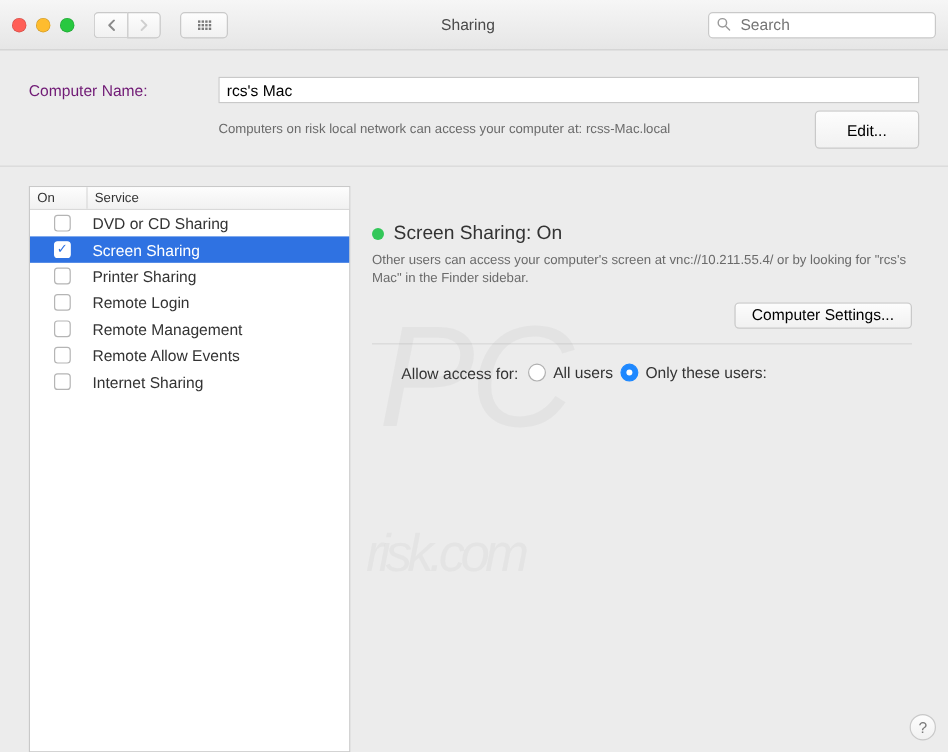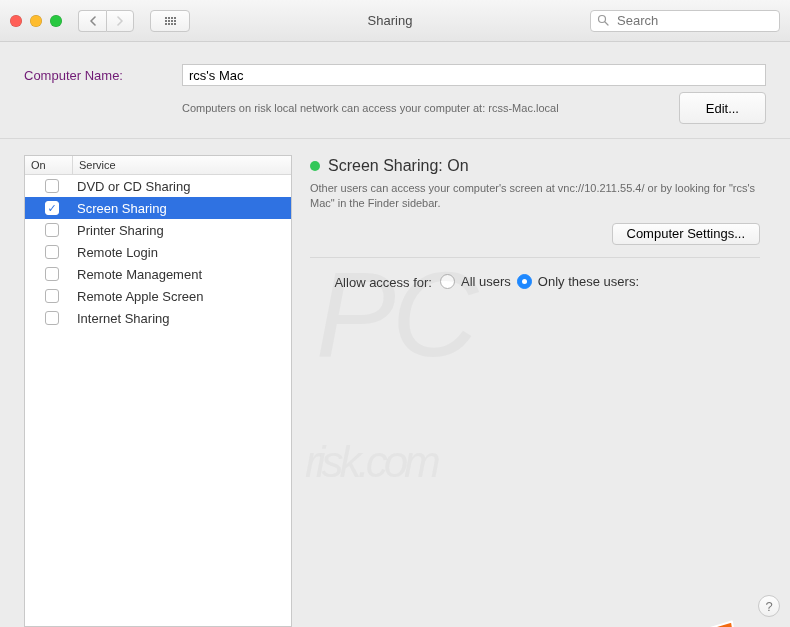--- a/index.html
+++ b/index.html
@@ -83,21 +83,21 @@
 .trow .cell-on { width:42px; display:flex; justify-content:center;}
 .chk {
   width:14px; height:14px; border:1px solid #b5b5b5; border-radius:3px; background:#fff;
   display:flex; align-items:center; justify-content:center;
 }
 .chk.checked { background:#3b82f6; border-color:#2563eb; color:#fff; font-size:11px; line-height:1;}
 .trow.selected { background:#2f72e2; color:#fff;}
 .trow.selected .chk { border-color:#2563eb;}
 .trow.selected .chk.checked { background:#fff; color:#2f72e2; border-color:#fff;}
 .trow .cell-svc { flex:1; padding-left:4px;}
-.detail { flex:1; display:flex; flex-direction:column; padding-right: 6px;}
+.detail { flex:1; display:flex; flex-direction:column; padding-right: 6px; margin-top: 29px;}
 .status-row { display:flex; align-items:center; gap:8px; font-size:16px; color:#333; padding-top:2px;}
 .status-dot { width:10px; height:10px; border-radius:50%; background:#33c759;}
 .desc { font-size:11px; color:#6a6a6a; padding: 6px 0 12px 0; line-height:1.35;}
 .comp-settings-row { display:flex; justify-content:flex-end; padding-bottom:12px;}
 .comp-settings-btn {
   height:22px; padding: 0 14px; background: linear-gradient(#fdfdfd, #f1f1f1);
   border:1px solid #c9c9c9; border-radius:4px; font-size:13px;
 }
 .hr { height:1px; background:#d8d8d8; margin: 0 0 16px 0;}
 .access-row { display:flex; align-items:flex-start; gap: 8px; position:relative;}
@@ -232,21 +232,21 @@
             <div class="trow">
               <div class="cell-on">
                 <div class="chk"></div>
               </div>
               <div class="cell-svc">Remote Management</div>
             </div>
             <div class="trow">
               <div class="cell-on">
                 <div class="chk"></div>
               </div>
-              <div class="cell-svc">Remote Apple Screen</div>
+              <div class="cell-svc">Remote Allow Events</div>
             </div>
             <div class="trow">
               <div class="cell-on">
                 <div class="chk"></div>
               </div>
               <div class="cell-svc">Internet Sharing</div>
             </div>
           </div>
       </div>
 

